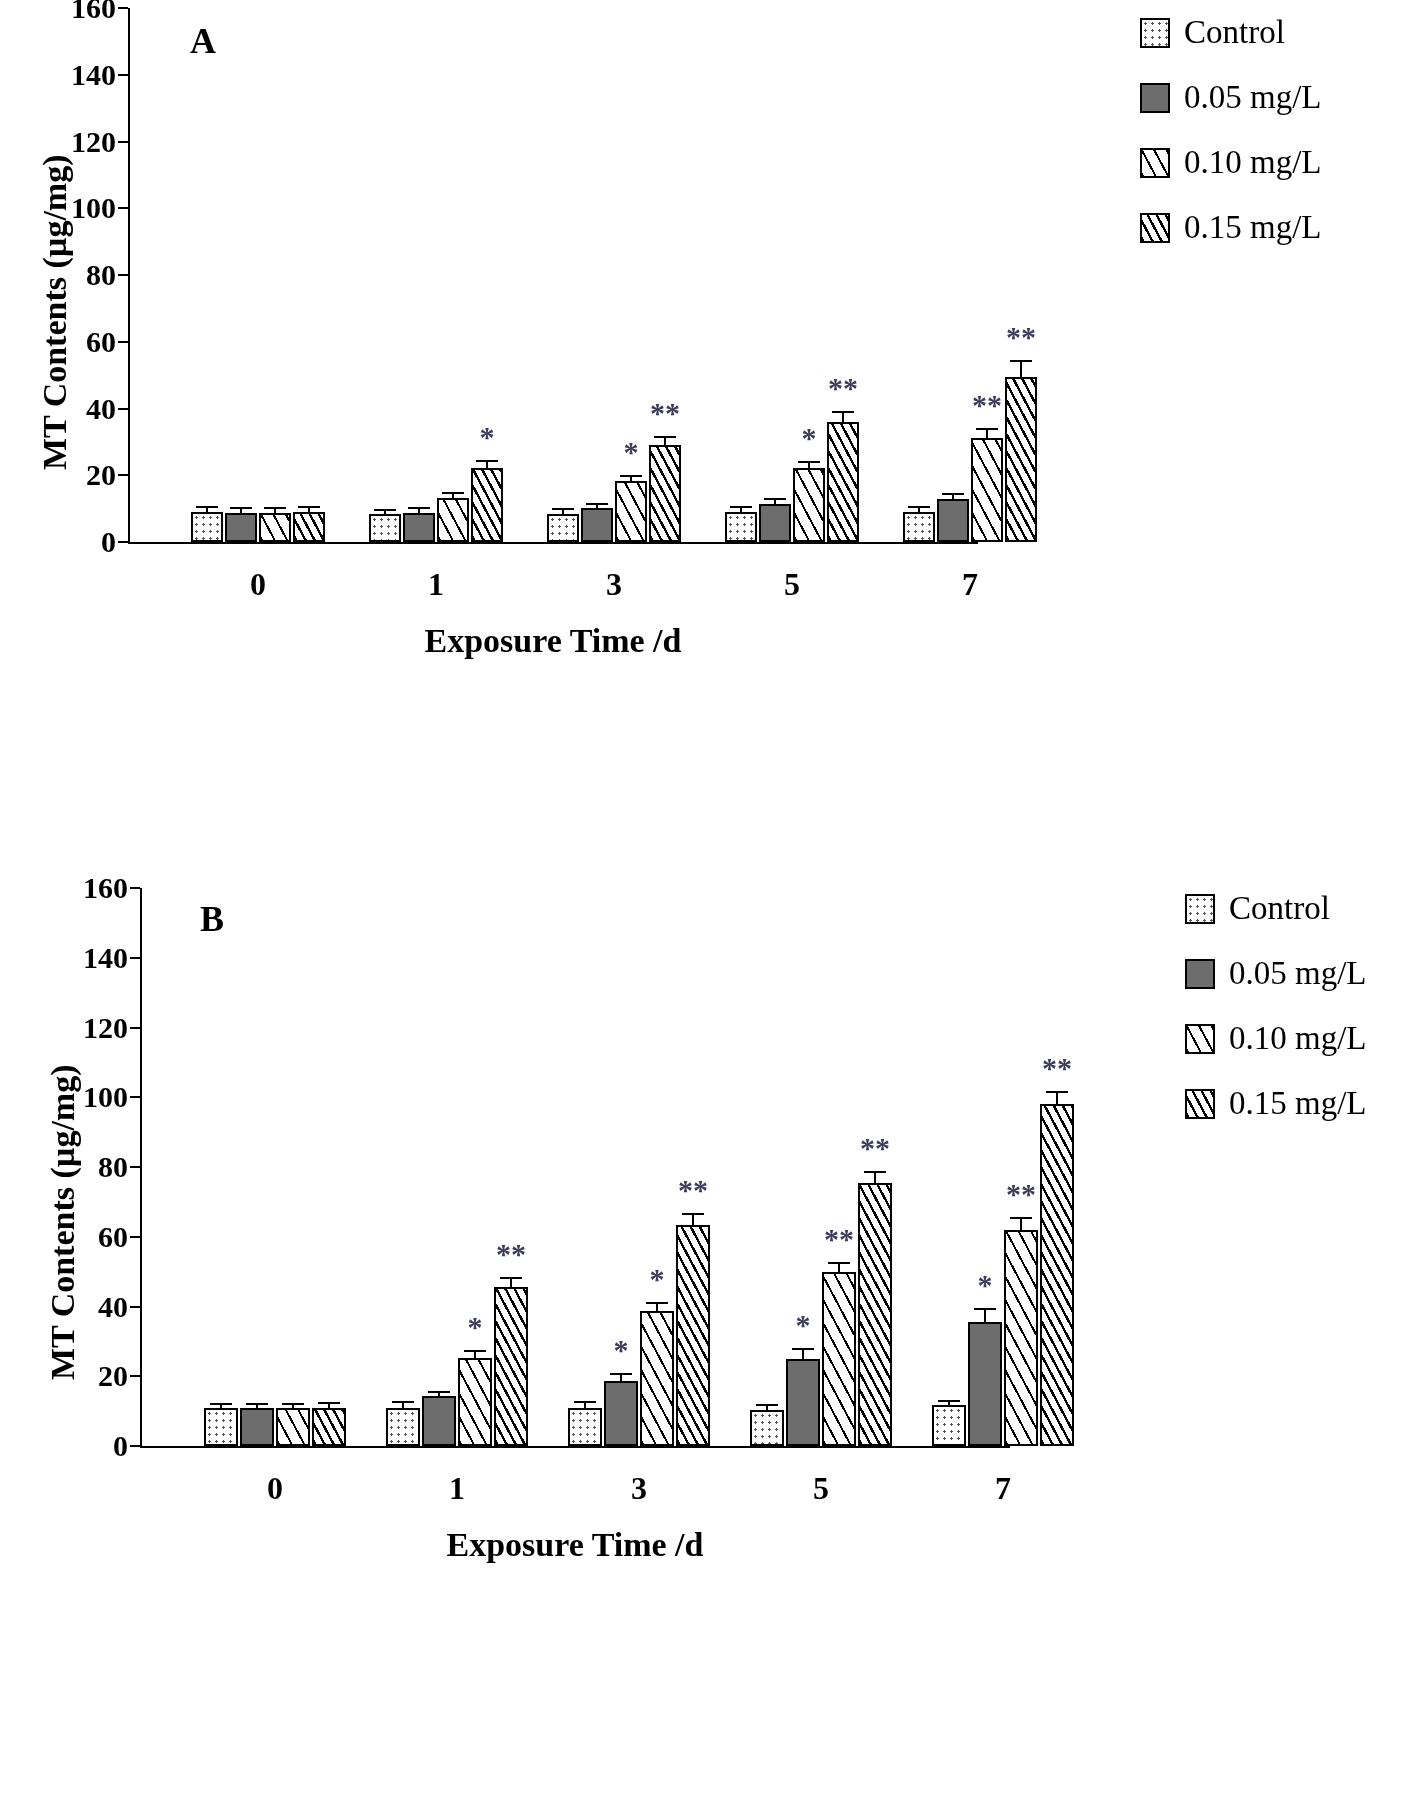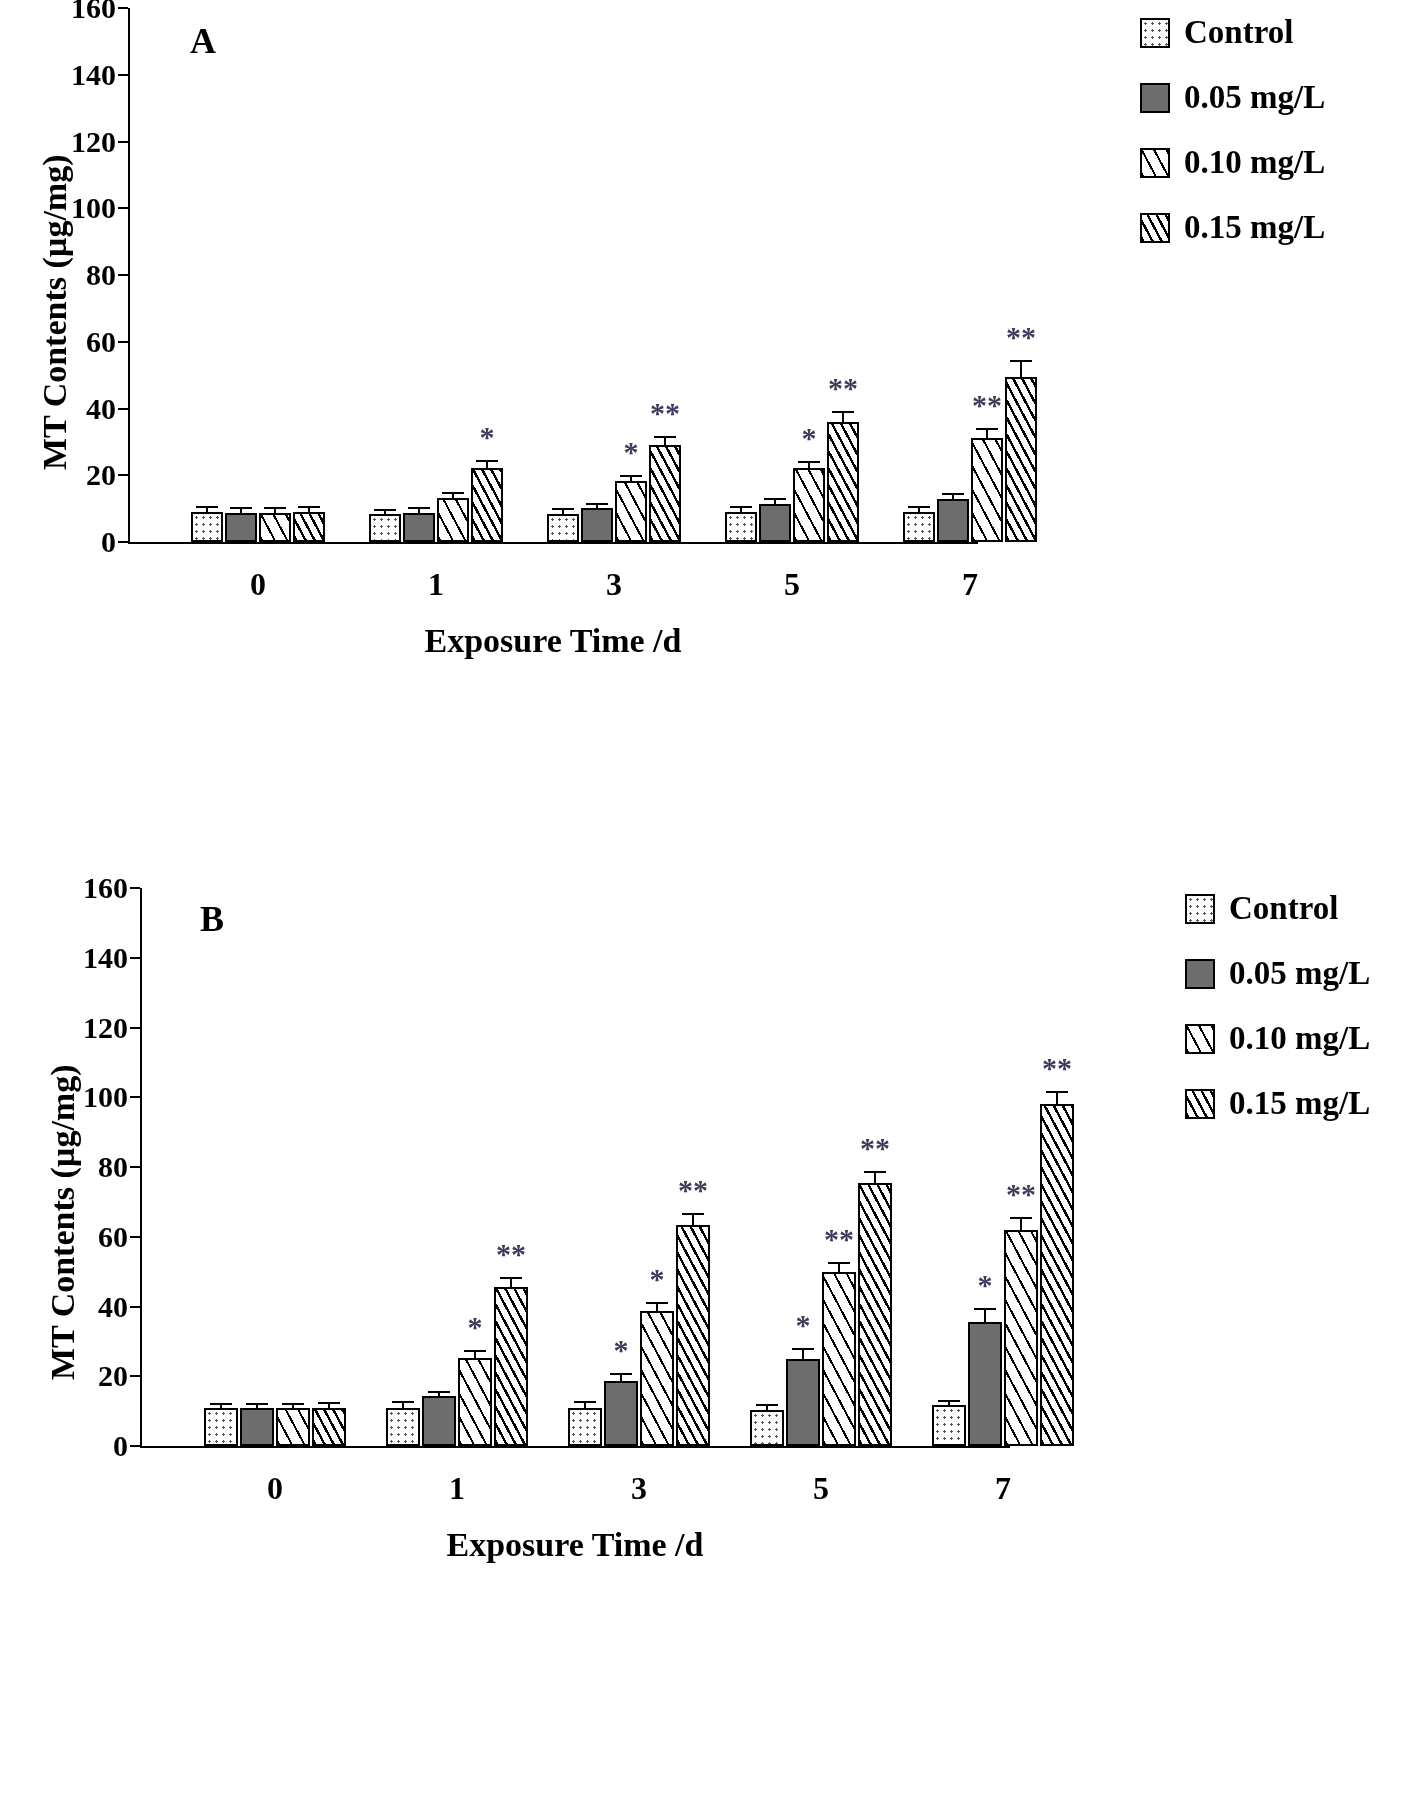--- a/index.html
+++ b/index.html
@@ -153,21 +153,20 @@
     position: absolute;
     font-size: 36px;
     font-weight: bold;
   }
   #panel-A .panel-letter { left: 190px; top: 20px; }
   #panel-B .panel-letter { left: 200px; top: 18px; }
 
   
   .legend {
     position: absolute;
-    font-weight: bold;
   }
   #panel-A .legend { left: 1140px; top: 14px; }
   #panel-B .legend { left: 1185px; top: 10px; }
 
   .legend-row {
     display: flex;
     align-items: center;
     margin-bottom: 28px;
   }
   .legend-swatch {

